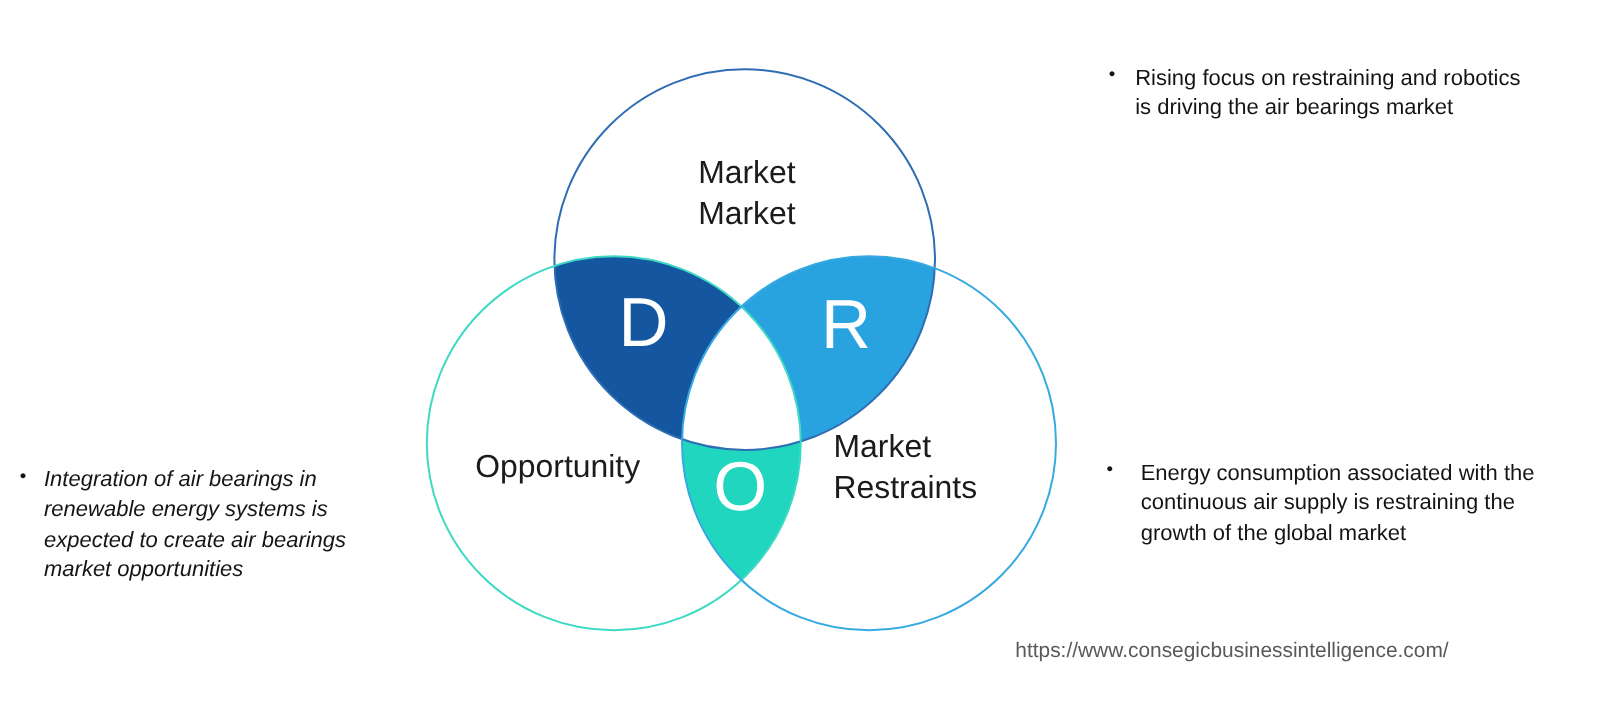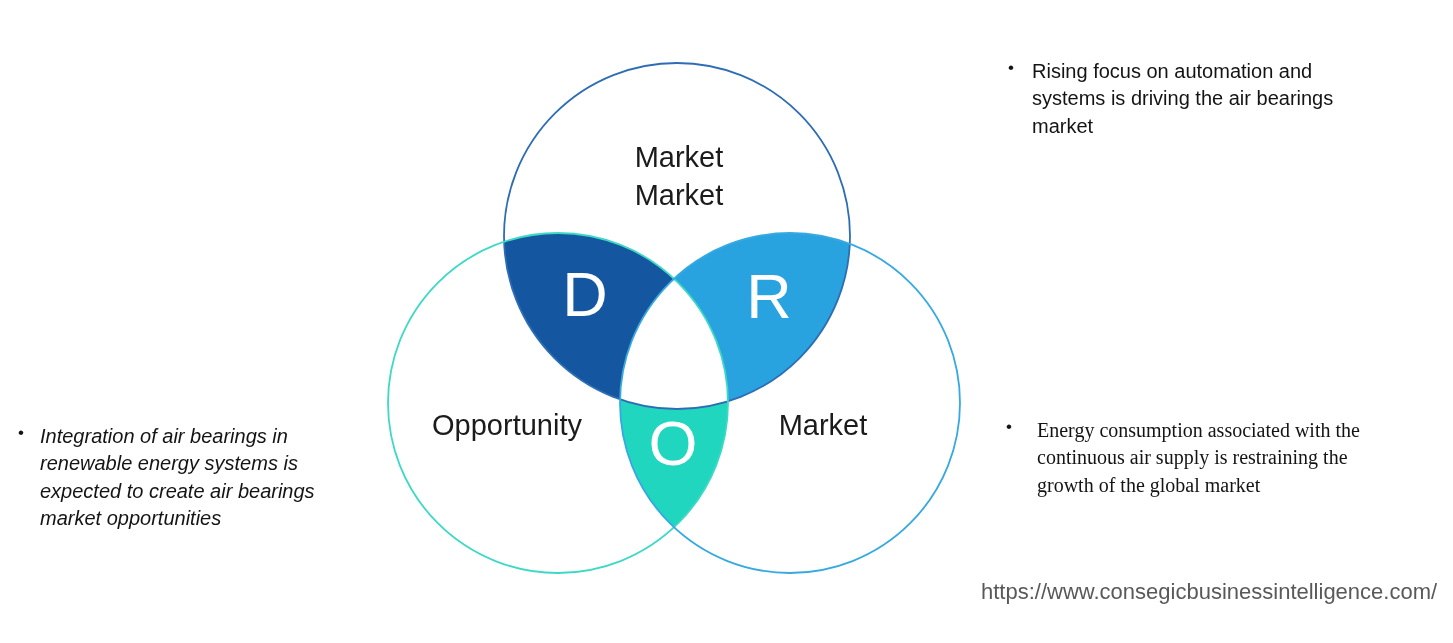--- a/index.html
+++ b/index.html
@@ -57,25 +57,25 @@
   }
   .note .note-text { margin: 0; }
   .note-automation  { left: 1008px; top: 58px; }
   .note-automation .bullet { width: 24px; }
   .note-automation .note-text { width: 356px; }
   .note-integration { left: 18px; top: 423px; }
   .note-integration .bullet { width: 22px; }
   .note-integration .note-text { width: 318px; font-style: italic; }
   .note-energy      { left: 1006px; top: 417px; }
   .note-energy .bullet { width: 31px; }
-  .note-energy .note-text { width: 358px; font-family: Liberation Serif, serif; }
+  .note-energy .note-text { width: 358px; }
   .source-url {
     position: absolute;
-    left: 981px; top: 580px;
-    font-size: 22px;
+    left: 923px; top: 580px;
+    font-size: 19px;
     line-height: 24px;
     color: var(--url-text, #595959);
     white-space: nowrap;
   }
 </style>
 </head>
 <body>
 
 <div class="canvas">
 
@@ -118,29 +118,30 @@
     <circle cx="790" cy="403" r="170" fill="none" stroke-width="1.8" stroke="#36a9e1"></circle>
   </svg>
 
   <div class="circle-label label-drivers">
     <div>Market</div>
     <div>Market</div>
   </div>
   <div class="circle-label label-opportunity">Opportunity</div>
   <div class="circle-label label-restraints">
     <div>Market</div>
+    <div>Restraints</div>
   </div>
 
   <span class="overlap-letter letter-d">D</span>
   <span class="overlap-letter letter-r">R</span>
   <span class="overlap-letter letter-o">O</span>
 
   <div class="note note-automation">
     <span class="bullet">•</span>
-    <p class="note-text">Rising focus on automation and systems is driving the air bearings market</p>
+    <p class="note-text">Rising focus on restraining and robotics is driving the air bearings market</p>
   </div>
 
   <div class="note note-integration">
     <span class="bullet">•</span>
     <p class="note-text">Integration of air bearings in renewable energy systems is expected to create air bearings market opportunities</p>
   </div>
 
   <div class="note note-energy">
     <span class="bullet">•</span>
     <p class="note-text">Energy consumption associated with the continuous air supply is restraining the growth of the global market</p>

